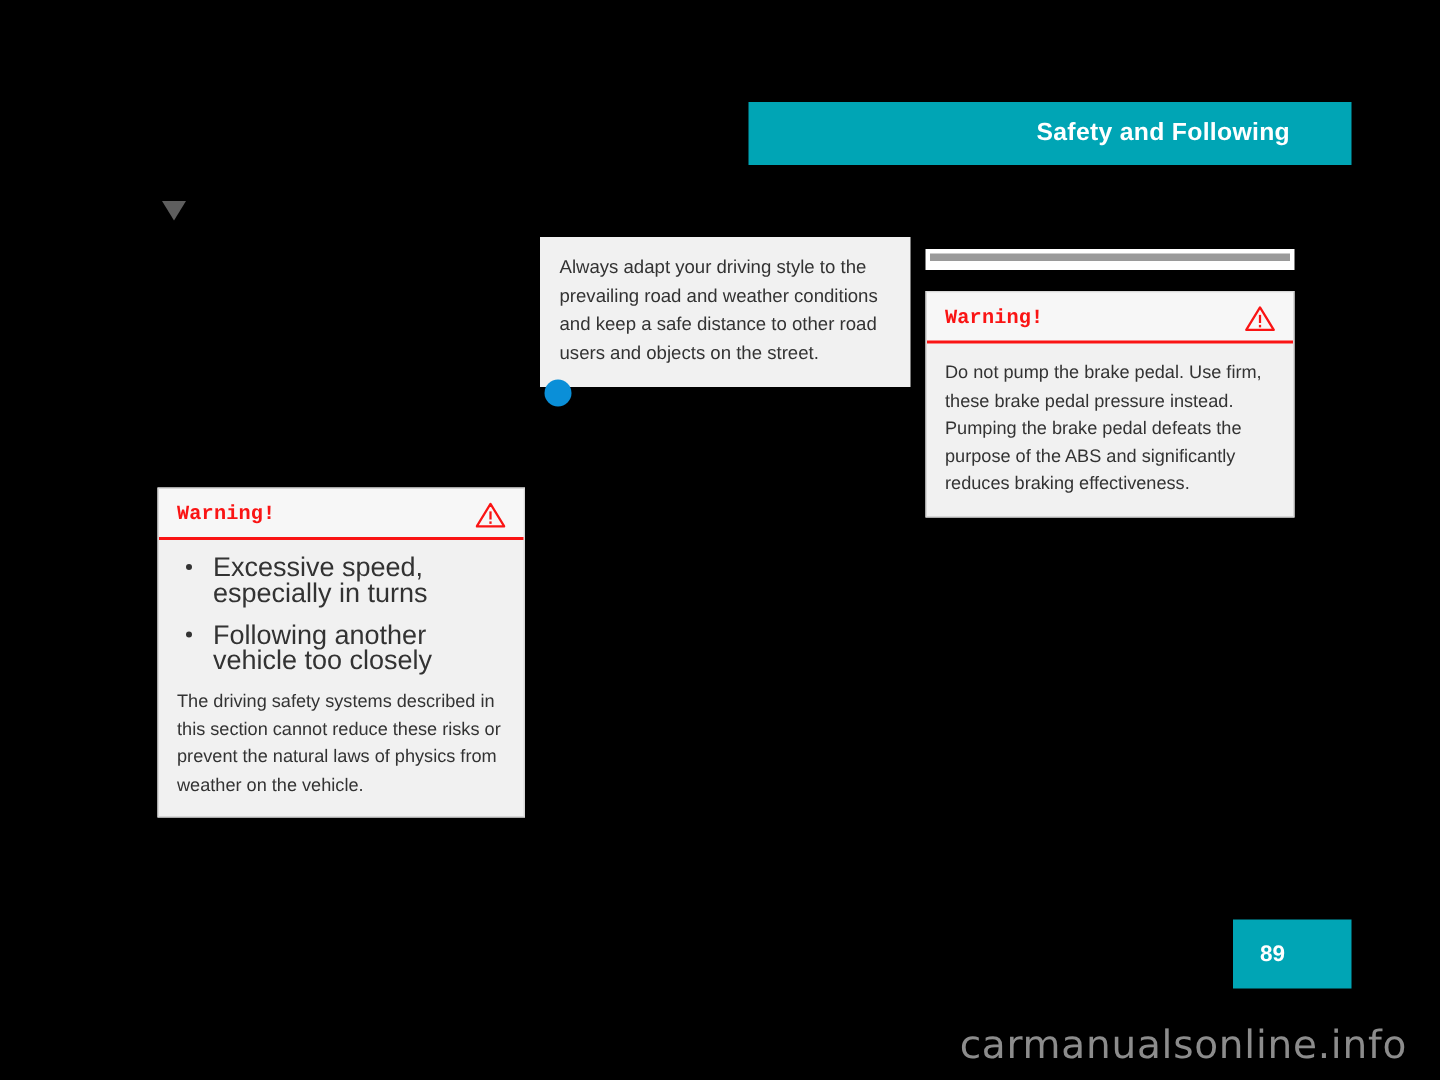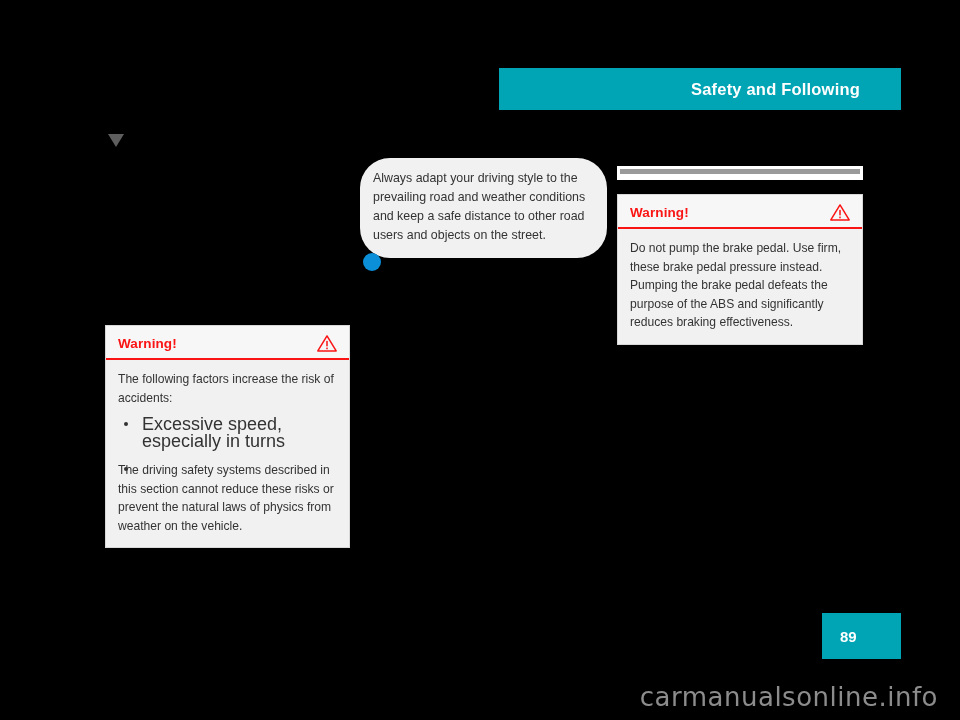--- a/index.html
+++ b/index.html
@@ -59,21 +59,20 @@
 
   
   #intro-box {
     position: absolute;
     left: 360px;
     top: 158px;
     width: 247px;
     box-sizing: border-box;
     background: #f1f1f1;
     padding: 11px 13px 13px 13px;
-    border-radius: 30px;
   }
   #intro-box p {
     margin: 0;
     color: #333333;
     font-size: 12.4px;
     line-height: 19px;
   }
 
   
   #blue-dot {
@@ -112,20 +111,21 @@
     border: 1px solid #d8d8d8;
   }
   .warning-head {
     position: relative;
     display: flex;
     align-items: center;
     justify-content: space-between;
     background: #f7f7f7;
     padding: 8px 12px 6px 12px;
     border-bottom: 2px solid #fa1414;
+    font-family: Liberation Mono, monospace;
   }
   .warning-label {
     color: #fa1414;
     font-size: 13.5px;
     font-weight: bold;
     letter-spacing: 0.1px;
   }
   .warning-icon {
     display: block;
     width: 20px;
@@ -232,28 +232,28 @@
 <div class="warning-box" id="warning-left">
   <div class="warning-head">
     <span class="warning-label">Warning!</span>
     <svg class="warning-icon" viewBox="0 0 24 21">
       <path d="M12 2 L23 20 L1 20 Z" fill="none" stroke="#fa1414" stroke-width="1.8" stroke-linejoin="round"></path>
       <rect x="11.1" y="8" width="1.8" height="6.5" fill="#fa1414"></rect>
       <rect x="11.1" y="16" width="1.8" height="2" fill="#fa1414"></rect>
     </svg>
   </div>
   <div class="warning-body">
-    <p>The following factors increase the risk of accidents:</p>
     <ul class="warning-list">
       <li>
         <span class="bullet"></span>
         <span>Excessive speed, especially in turns</span>
       </li>
       <li>
         <span class="bullet"></span>
+        <span>Following another vehicle too closely</span>
       </li>
     </ul>
     <p>The driving safety systems described in this section cannot reduce these risks or prevent the natural laws of physics from weather on the vehicle.</p>
   </div>
 </div>
 
 <div class="warning-box" id="warning-right">
   <div class="warning-head">
     <span class="warning-label">Warning!</span>
     <svg class="warning-icon" viewBox="0 0 24 21">

